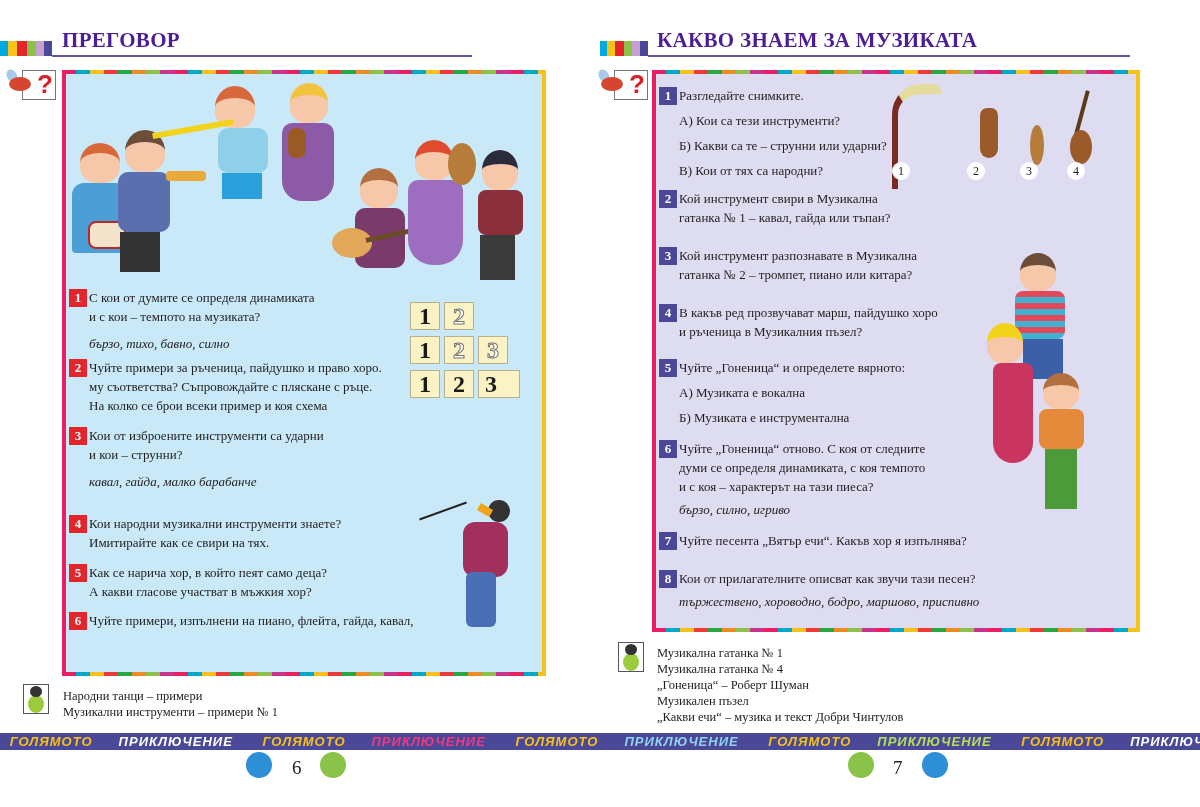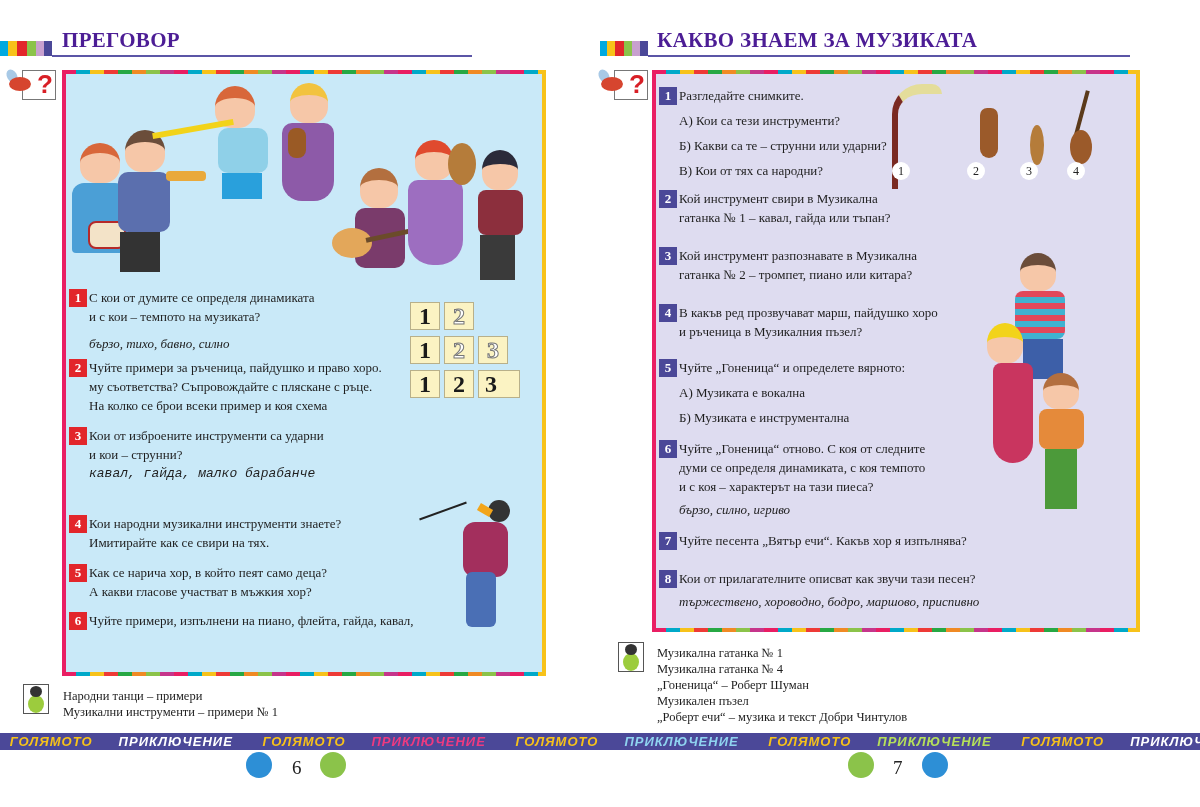--- a/index.html
+++ b/index.html
@@ -126,21 +126,21 @@
     <span class="num red">2</span>
     <span class="line">Чуйте примери за ръченица, пайдушко и право хоро.</span>
     <span class="line">му съответства? Съпровождайте с пляскане с ръце.</span>
     <span class="line">На колко се брои всеки пример и коя схема</span>
   </div>
 
   <div class="q" style="left:89px;top:426px;">
     <span class="num red">3</span>
     <span class="line">Кои от изброените инструменти са ударни</span>
     <span class="line">и кои – струнни?</span>
-    <span class="ital" style="margin-top:0;font-family:Liberation Mono, monospace;">кавал, гайда, малко барабанче</span>
+    <span class="ital" style="margin-top:8px;">кавал, гайда, малко барабанче</span>
   </div>
 
   <div class="q" style="left:89px;top:514px;">
     <span class="num red">4</span>
     <span class="line">Кои народни музикални инструменти знаете?</span>
     <span class="line">Имитирайте как се свири на тях.</span>
   </div>
 
   <div class="q" style="left:89px;top:563px;">
     <span class="num red">5</span>
@@ -290,21 +290,21 @@
 
 <div class="audio-icon" style="left:618px;top:642px;">
     <span class="body"></span>
     <span class="head"></span>
   </div>
 <div class="audio-list" style="left:657px;top:645px;">
   <div>Музикална гатанка № 1</div>
   <div>Музикална гатанка № 4</div>
   <div>„Гоненица“ – Роберт Шуман</div>
   <div>Музикален пъзел</div>
-  <div>„Роберт ечи“ – музика и текст Добри Чинтулов</div>
+  <div>„Какви ечи“ – музика и текст Добри Чинтулов</div>
 </div>
 
 <div class="bird" style="left:848px;background:#8bc34a;"></div>
 <div class="pagenum" style="left:893px;">7</div>
 <div class="bird" style="left:922px;background:#2d8fd6;"></div>
 
 <div class="banner">
   <span style="display:inline-block;width:6px;"></span>
   <span class="word c1">ГОЛЯМОТО</span><span class="word c2">ПРИКЛЮЧЕНИЕ</span>
   <span class="word c1">ГОЛЯМОТО</span><span class="word c3">ПРИКЛЮЧЕНИЕ</span>

